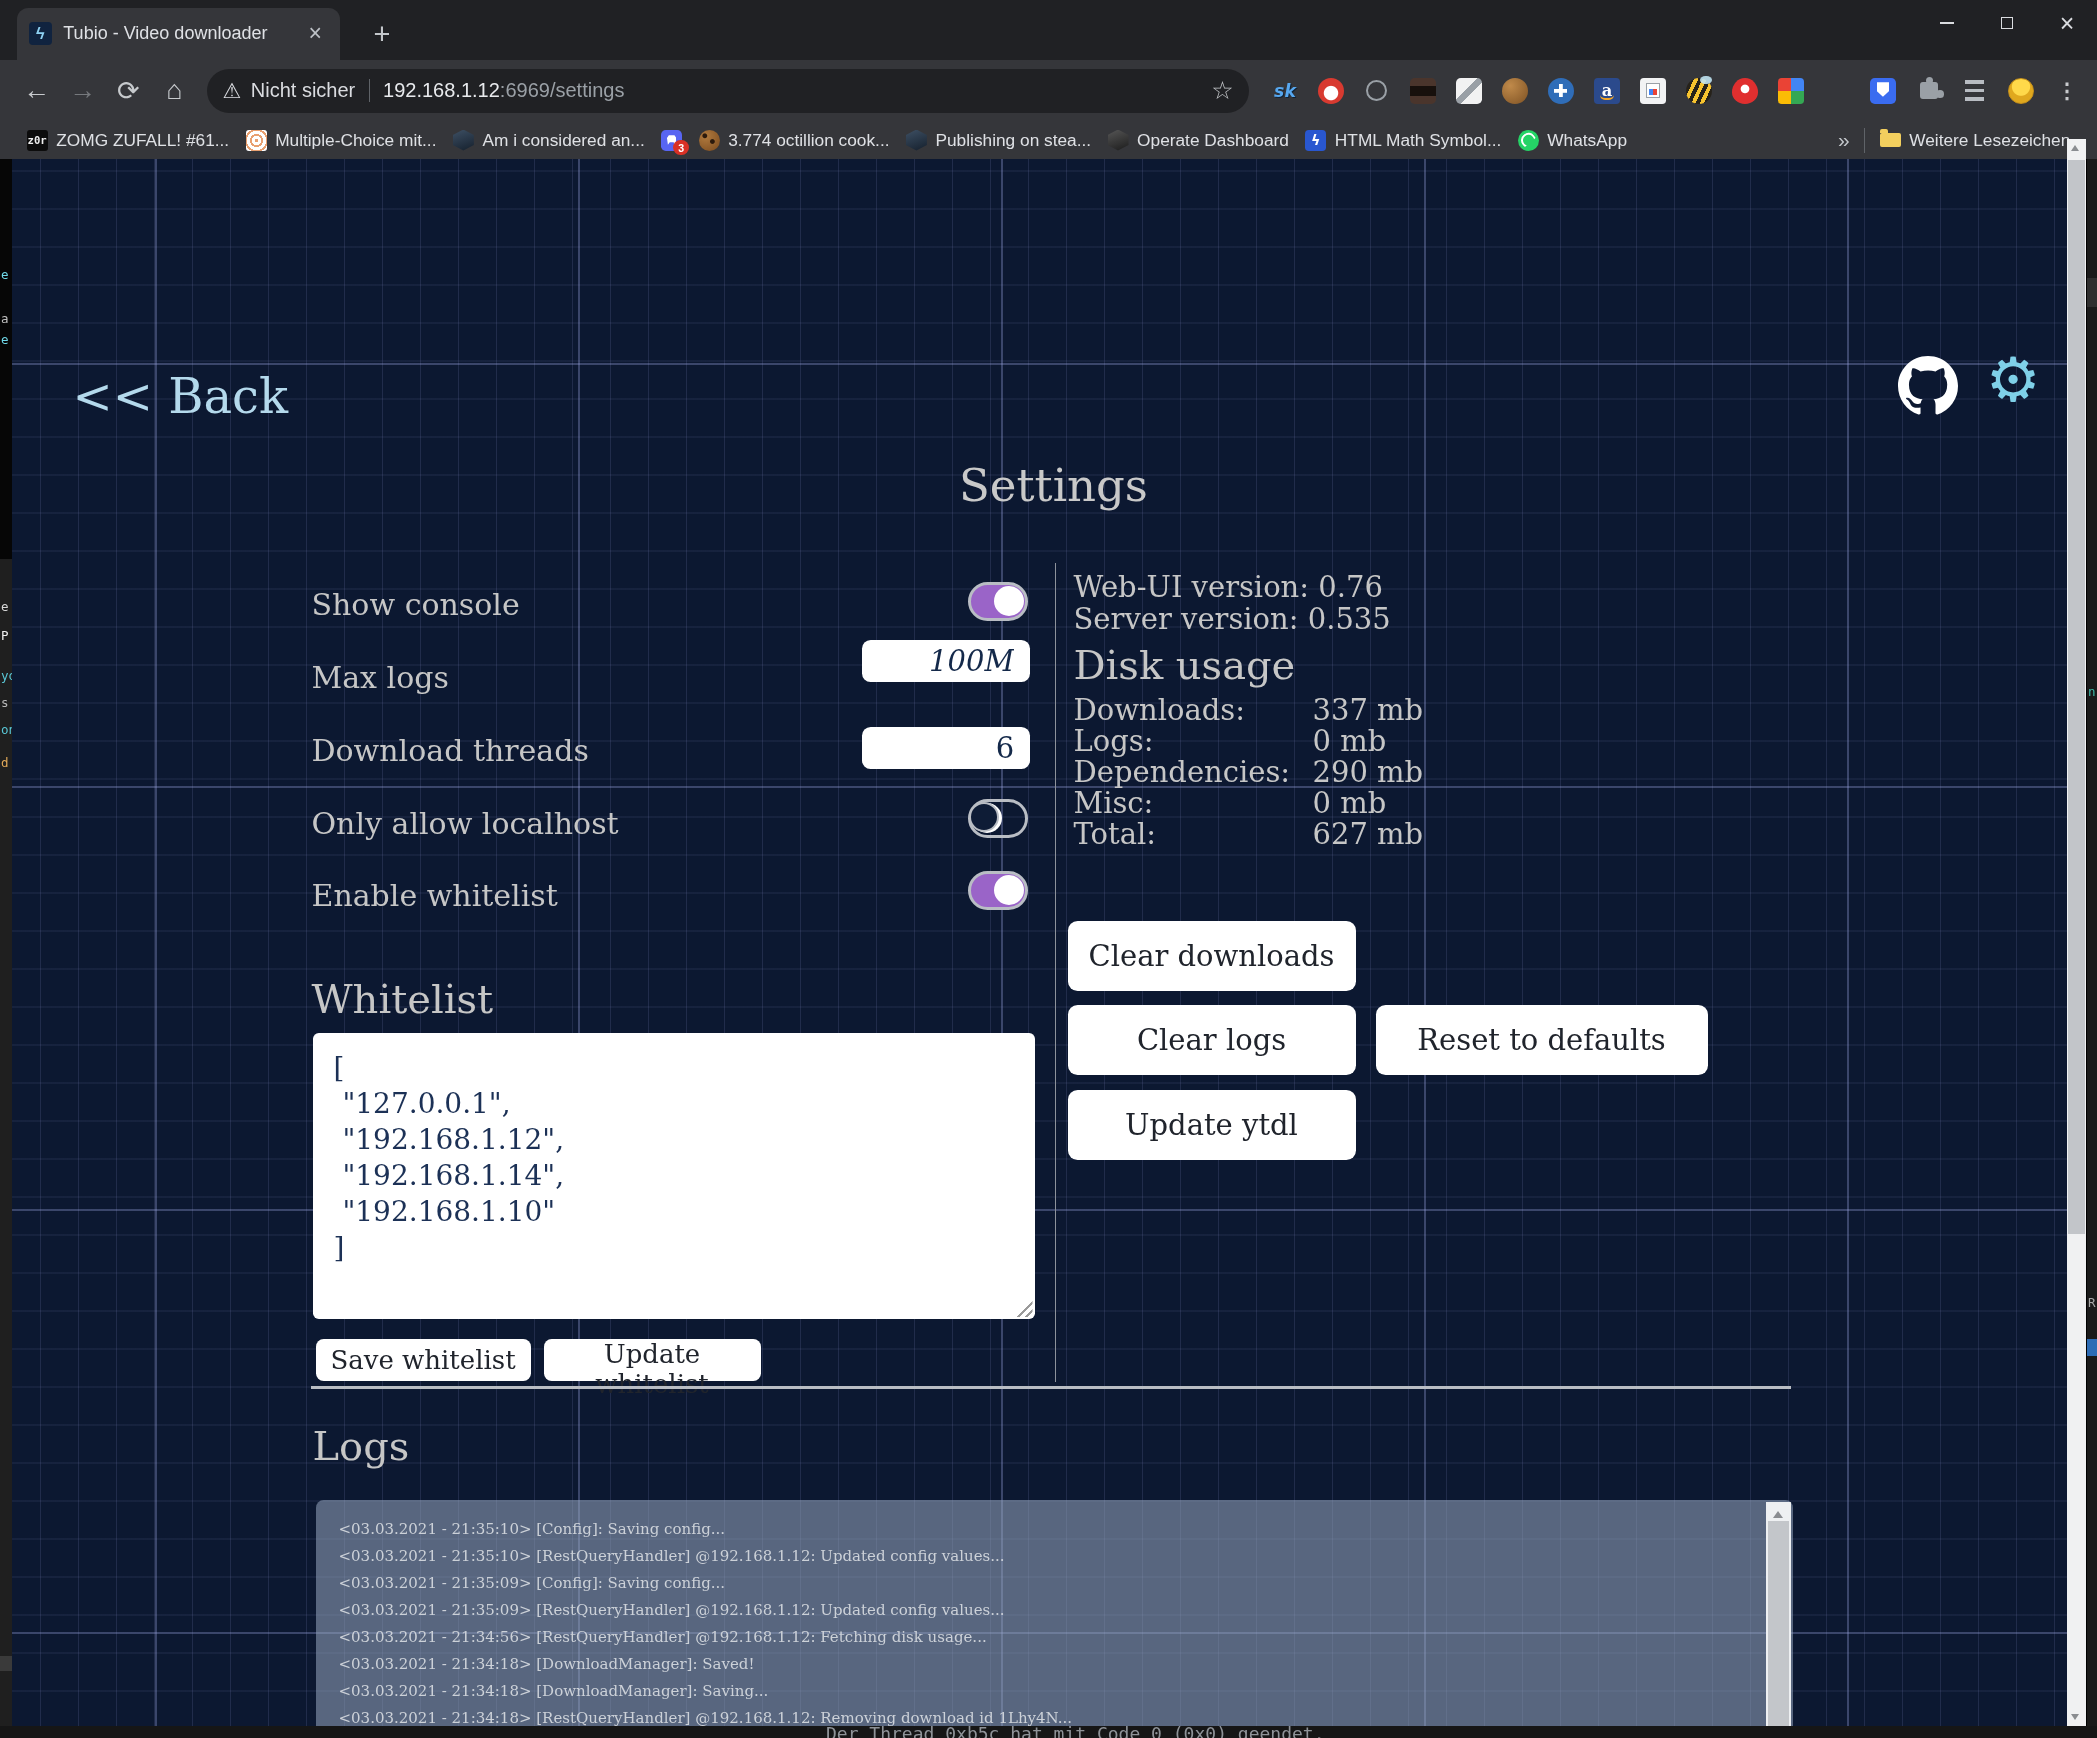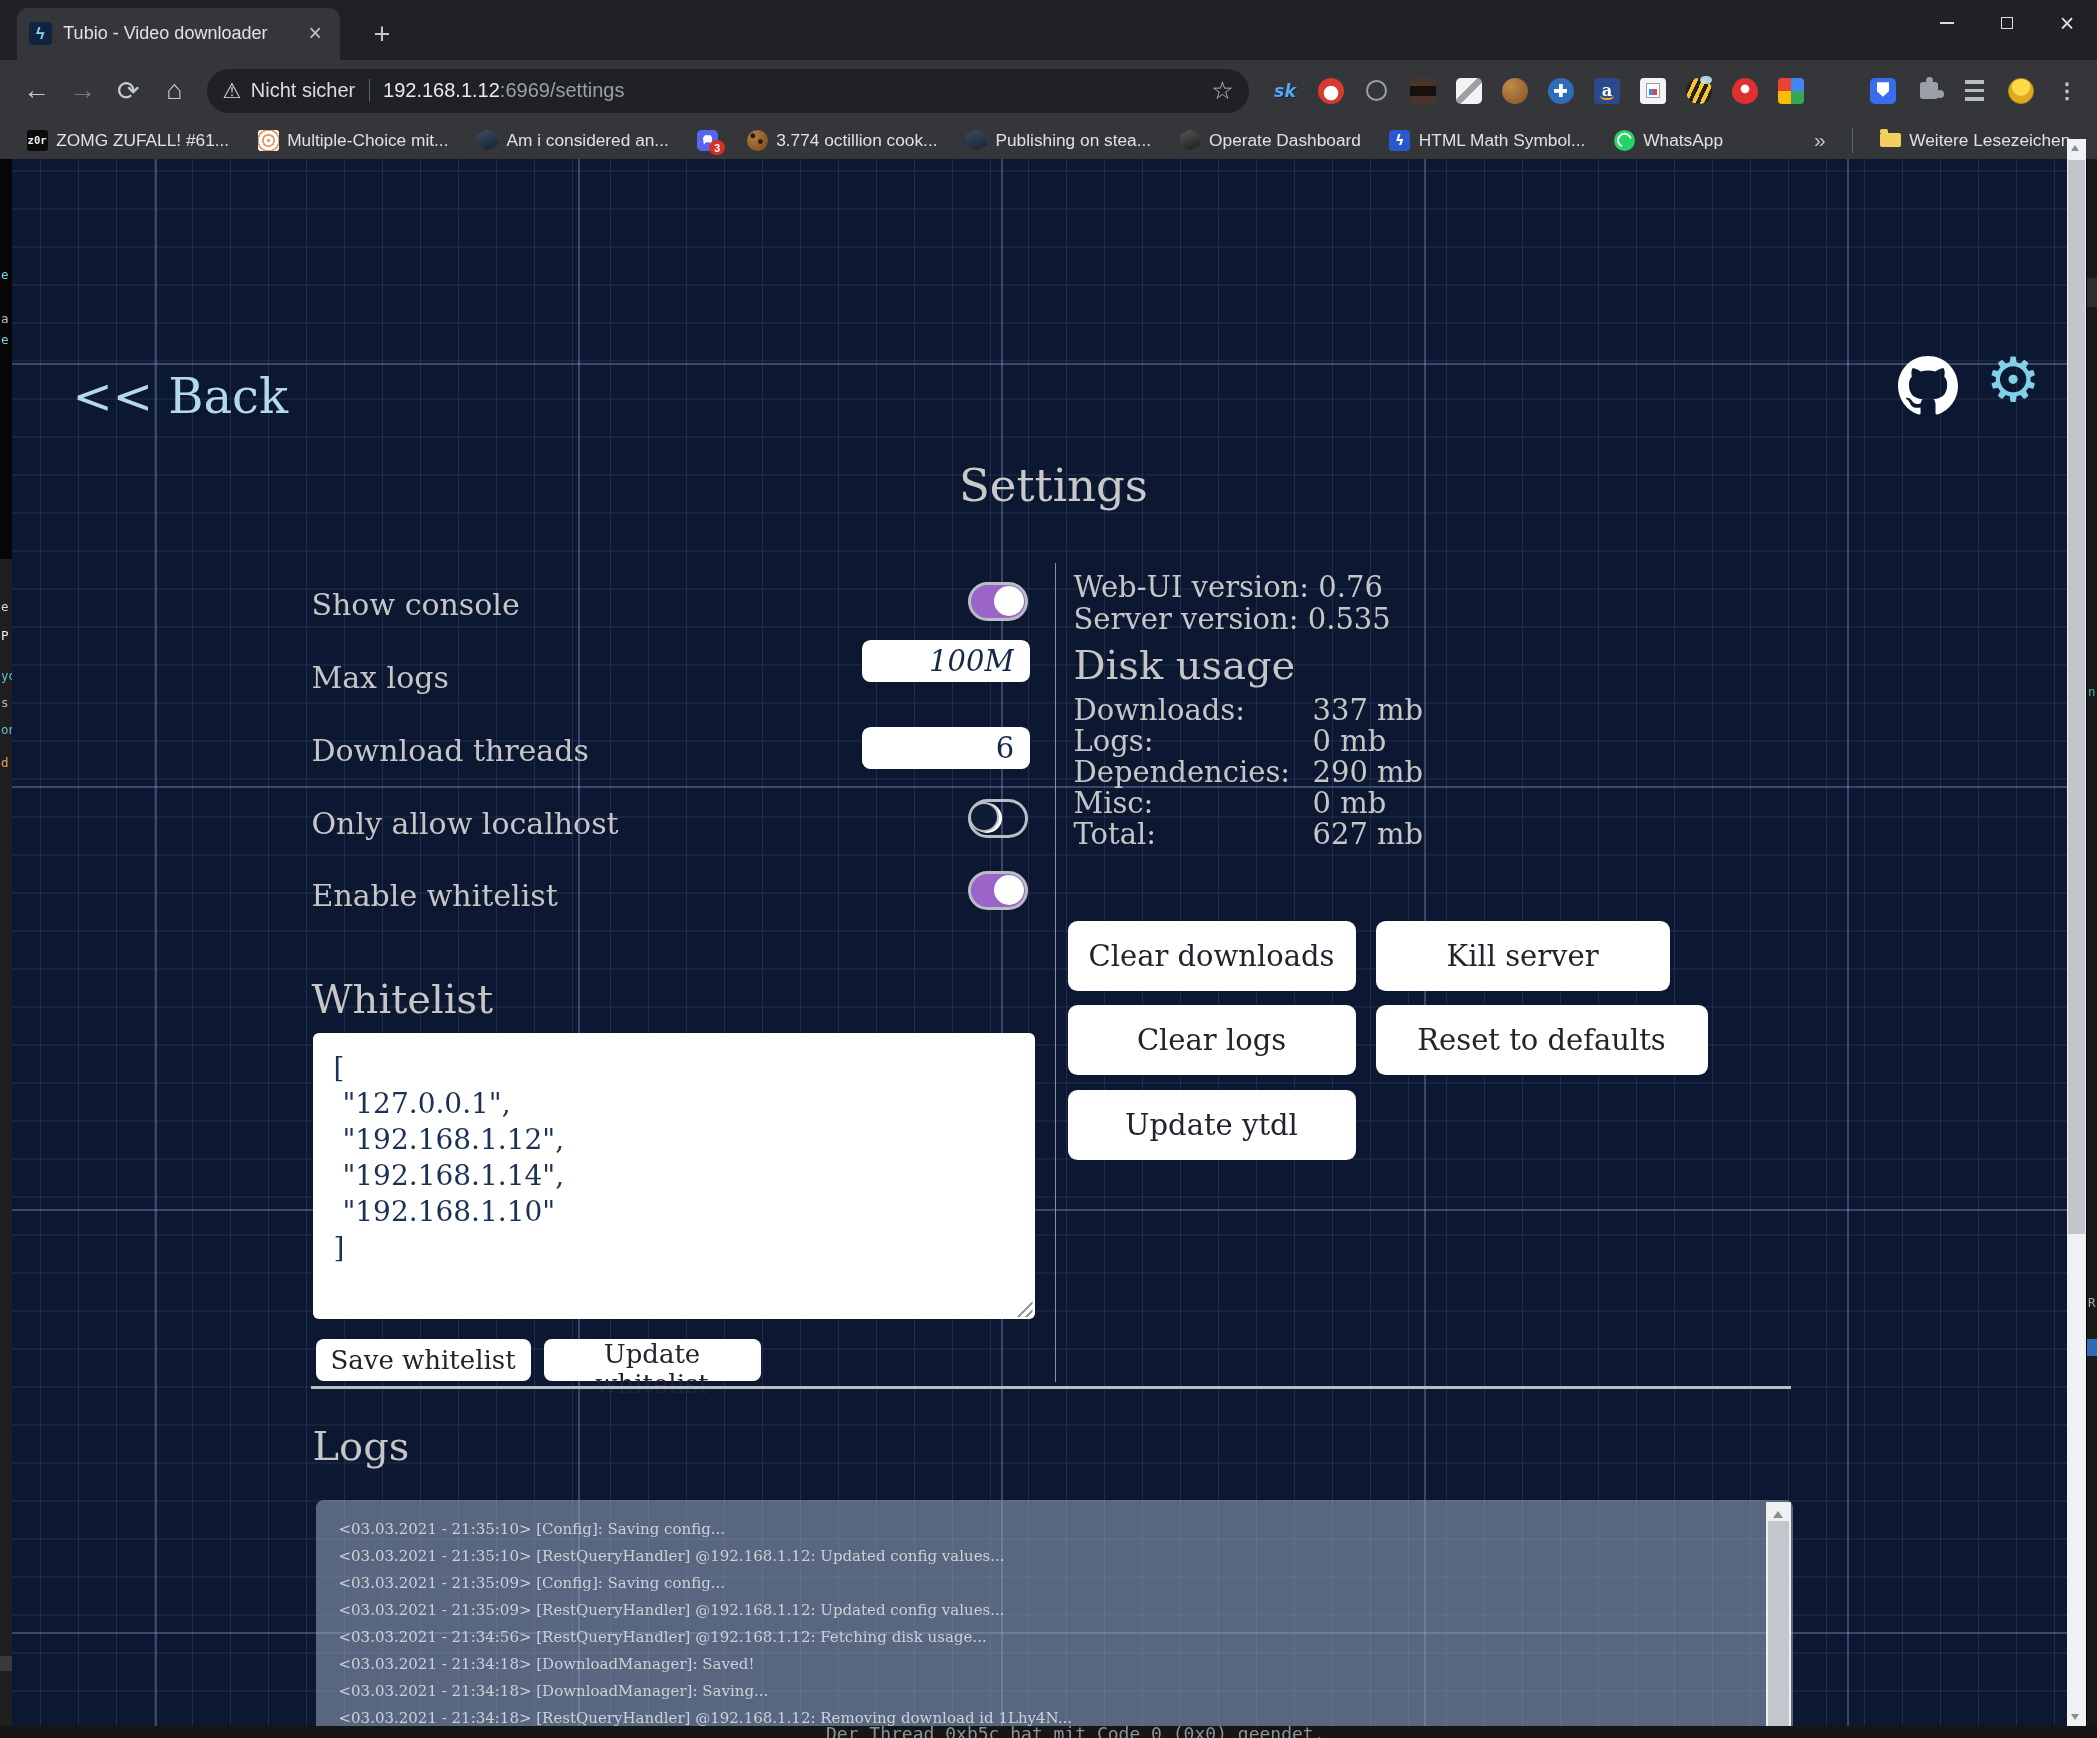--- a/index.html
+++ b/index.html
@@ -65,21 +65,21 @@
                       clip-path:polygon(0 0,100% 0,100% 60%,50% 100%,0 60%); }
   .x-puzzle { background:#9aa0a6; width:17.3px; height:17.3px; margin:3.8px; border-radius:2.9px; }
   .x-puzzle::before { content:""; position:absolute; top:-1px; left:9.6px; width:7.7px; height:7.7px; background:#9aa0a6; border-radius:50%; }
   .x-puzzle::after { content:""; position:absolute; top:12.5px; left:20px; width:7.7px; height:7.7px; background:#9aa0a6; border-radius:50%; }
   .x-list { background:repeating-linear-gradient(0deg,#b8bcc2 0 3.8px, transparent 3.8px 8.6px);
             width:19px; height:21px; margin:1.9px; }
   .x-coins { background:radial-gradient(circle at 50% 32%, #ffd94a 0 8.6px, #e0a81e 9.6px); border:1.9px solid #c8921a; border-radius:50%; }
   .x-kebab { color:#c8cacd; font-size:21px; font-weight:bold; }
 
   .bookmarkbar { position:absolute; left:0; top:121px; width:2097px; height:38px; background:#35363a;
-                 display:flex; align-items:center; padding:0 19px; gap:13px; }
+                 display:flex; align-items:center; padding:0 19px; gap:1px; }
   .bm { display:flex; align-items:center; gap:8.6px; padding:2.9px 7.7px; border-radius:13.4px; flex:none; }
   .bm-label { color:#dfe1e5; font-size:17.3px; white-space:nowrap; }
   .fav { width:21px; height:21px; border-radius:2.9px; flex:none; position:relative;
          display:flex; align-items:center; justify-content:center; }
   .fav-z0r { background:#0c0c0c; color:#eee; font:700 10.6px "DejaVu Sans Mono",monospace; }
   .fav-spiral { background:repeating-radial-gradient(circle at 50% 50%, #e8a070 0 1.9px, #fff 1.9px 4.8px); }
   .fav-steam { background:linear-gradient(160deg,#3d4f63,#141f2c); clip-path:polygon(50% 0,100% 26%,100% 74%,50% 100%,0 74%,0 26%); }
   .fav-discord { background:#5865f2; border-radius:4.8px; }
   .fav-discord::before { content:""; position:absolute; inset:5.8px; background:#fff;
                          clip-path:polygon(0 30%,20% 0,80% 0,100% 30%,90% 100%,70% 75%,30% 75%,10% 100%); }
@@ -354,21 +354,20 @@
         <span class="dl">Misc:</span>
         <span class="dv">0 mb</span>
       </div>
         <div class="disk-row">
         <span class="dl">Total:</span>
         <span class="dv">627 mb</span>
       </div>
       </div>
 
     <button class="act-btn" style="left:1056px;top:762px;width:288px">Clear downloads</button>
-    <button class="act-btn" style="left:1364px;top:762px;width:294px">Kill server</button>
     <button class="act-btn" style="left:1056px;top:846px;width:288px">Clear logs</button>
     <button class="act-btn" style="left:1364px;top:846px;width:332px">Reset to defaults</button>
     <button class="act-btn" style="left:1056px;top:931px;width:288px">Update ytdl</button>
 
     <div class="section-h" style="left:301px;top:1264px">Logs</div>
     <div class="logbox">
       <div class="loglines">
           <div class="log-line">&lt;03.03.2021 - 21:35:10&gt; [Config]: Saving config...</div>
           <div class="log-line">&lt;03.03.2021 - 21:35:10&gt; [RestQueryHandler] @192.168.1.12: Updated config values...</div>
           <div class="log-line">&lt;03.03.2021 - 21:35:09&gt; [Config]: Saving config...</div>

